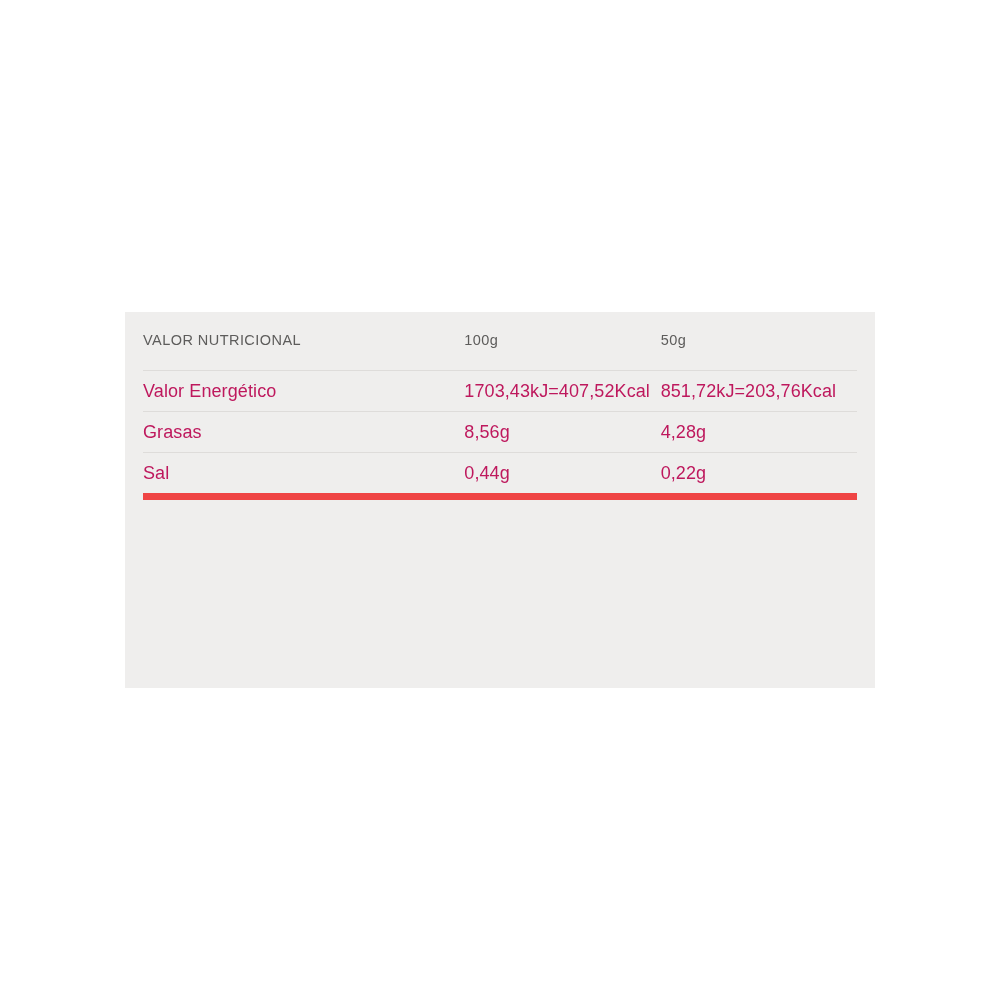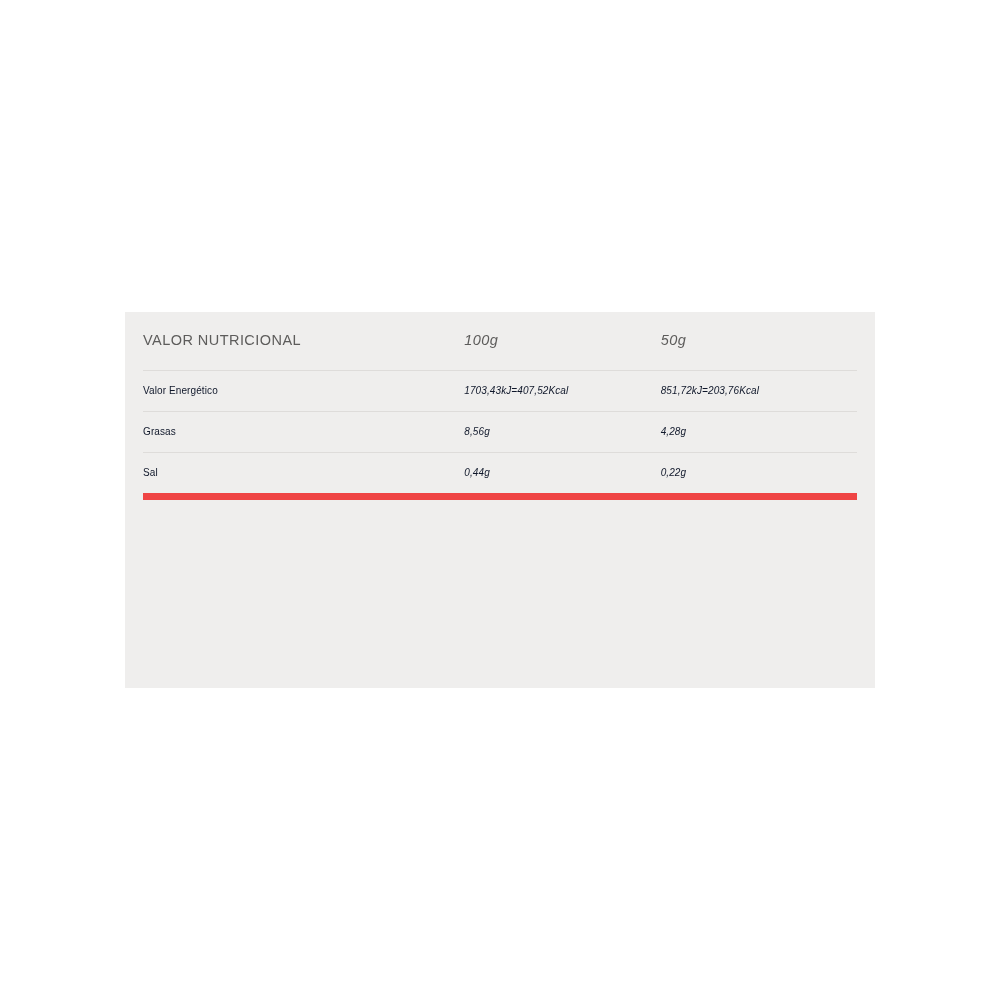--- a/index.html
+++ b/index.html
@@ -34,42 +34,42 @@
     table-layout: fixed;
   }
   table.nutrition-table th,
   table.nutrition-table td {
     text-align: left;
     padding: 0;
     vertical-align: middle;
     font-weight: normal;
   }
   .col-label { width: 45%; }
-  .col-v1 { width: 27.5%; font-style: italic; }
-  .col-v2 { width: 27.5%; font-style: italic; }
+  .col-v1 { width: 27.5%; }
+  .col-v2 { width: 27.5%; }
 
   thead tr {
     height: 58px;
   }
   thead th {
     font-size: 14.5px;
     font-weight: bold;
     letter-spacing: 0.45px;
     color: #5d5c5b;
     border-bottom: 1px solid #dedcda;
     padding-bottom: 0;
   }
   thead th.col-label { padding-left: 0; }
 
   tbody tr {
     height: 40.2px;
   }
   tbody td {
-    font-size: 10px;
-    color: #0f172a;
+    font-size: 18px;
+    color: #be185d;
     border-bottom: 1px solid #dedcda;
     letter-spacing: 0.1px;
   }
   tbody tr:last-child td {
     border-bottom: 7px solid #ef4444;
   }
   .cell-inner {
     display: block;
     line-height: 40px;
   }

